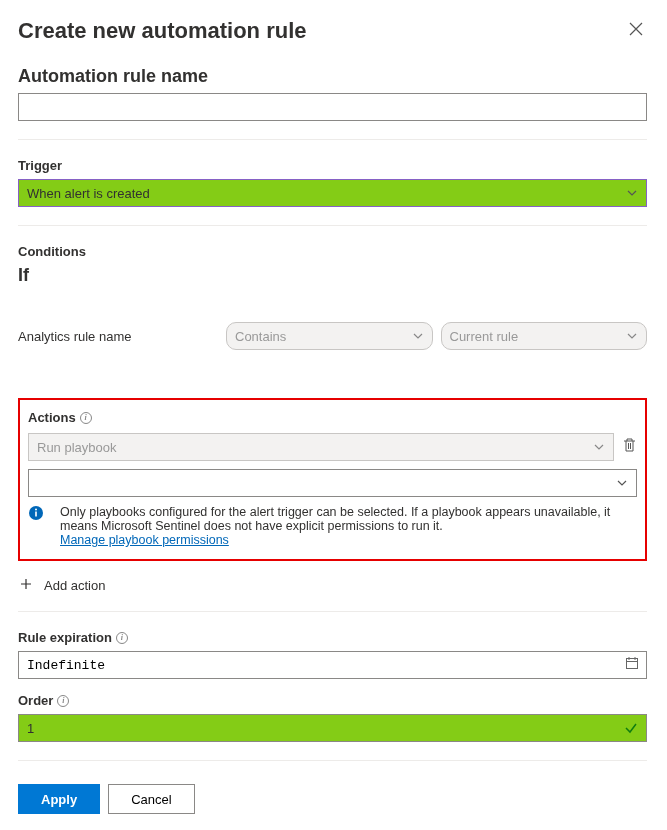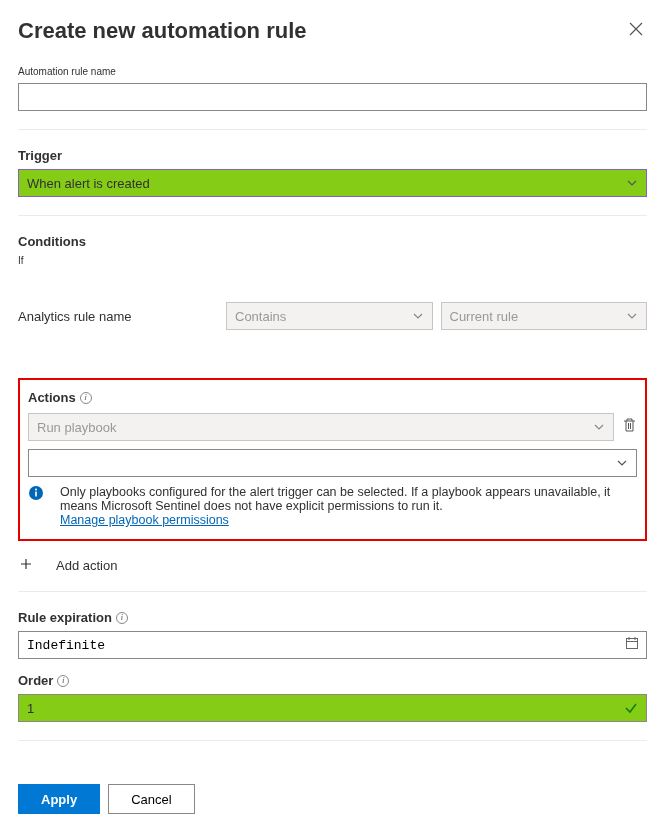--- a/index.html
+++ b/index.html
@@ -2,45 +2,45 @@
 <html><head>
 <meta charset="utf-8">
 <style>
   * { box-sizing: border-box; font-family: "Segoe UI", Arial, sans-serif; }
   body { margin: 0; padding: 0; background: #fff; color: #323130; }
   .container { width: 667px; height: 830px; padding: 18px 20px 10px 18px; position: relative; }
   .header { display: flex; justify-content: space-between; align-items: flex-start; margin-bottom: 22px; }
   .title { font-size: 22px; font-weight: 600; }
   .close-x { font-size: 16px; color: #555; cursor: pointer; padding: 4px; }
   .section-label { font-size: 13px; font-weight: 600; margin-bottom: 6px; display: flex; align-items: center; gap: 4px; }
-  .field-label { font-size: 10px; font-weight: 400; margin-bottom: 6px; }
+  .field-label { font-size: 18px; font-weight: 700; margin-bottom: 6px; }
   input[type=text].textin {
     width: 100%; height: 28px; border: 1px solid #8a8886; padding: 0 8px; font-size: 13px; background: #fff;
   }
   .divider { border: none; border-top: 1px solid #edebe9; margin: 18px 0; }
   .dropdown {
     position: relative; height: 28px; border: 1px solid #8a8886; background: #84cc16;
     display: flex; align-items: center; padding: 0 28px 0 8px; font-size: 13px; cursor: pointer;
   }
   .dropdown.purple { border-color: #8661c5; }
   .dropdown.gray { color: #999; background: #f3f2f1; border-color: #c8c6c4; }
   .dropdown.gray .chev { color: #666; }
   .dropdown .chev { position: absolute; right: 8px; top: 50%; transform: translateY(-50%); }
   .chev svg { display: block; }
   .conditions-row { display: flex; gap: 8px; align-items: center; margin-top: 36px; }
   .cond-label { font-size: 13px; flex: 0 0 200px; }
-  .cond-select { flex: 1; }
+  .cond-select { flex: 1; border-radius: 10px; }
   .actions-highlight { border: 2px solid #e60000; padding: 10px 8px 12px 8px; margin-top: 6px; }
   .action-row { display: flex; align-items: center; gap: 8px; margin-bottom: 8px; }
   .action-row .dropdown { flex: 1; }
   .trash { cursor: pointer; color: #555; }
   .info-row { display: flex; gap: 16px; font-size: 12.5px; color: #323130; margin-top: 8px; }
   .info-icon { flex: 0 0 16px; }
   .info-link { color: #0067b8; text-decoration: underline; cursor: pointer; }
-  .add-action { display: flex; align-items: center; gap: 24px; font-size: 13px; margin: 16px 0 4px 2px; cursor: pointer; }
+  .add-action { display: flex; align-items: center; gap: 12px; font-size: 13px; margin: 16px 0 4px 2px; cursor: pointer; }
   .plus-icon { font-size: 14px; font-weight: 400; }
   .info-circle { width: 12px; height: 12px; border: 1px solid #888; border-radius: 50%; display: inline-flex; align-items: center; justify-content: center; font-size: 8px; color: #888; font-style: italic; font-family: serif; }
   .exp-row { display: flex; gap: 8px; }
   .exp-row .inputwrap { flex: 1; }
   .date-input { position: relative; }
   .date-input .cal-icon { position: absolute; right: 8px; top: 50%; transform: translateY(-50%); color: #666; }
   .order-valid { color: #107c10; }
   .footer { position: absolute; bottom: 16px; left: 18px; display: flex; gap: 8px; }
   .btn { height: 30px; padding: 0 22px; font-size: 13px; border: 1px solid #8a8886; background: #fff; cursor: pointer; }
   .btn-primary { background: #0078d4; color: #fff; border-color: #0078d4; font-weight: 600; }

